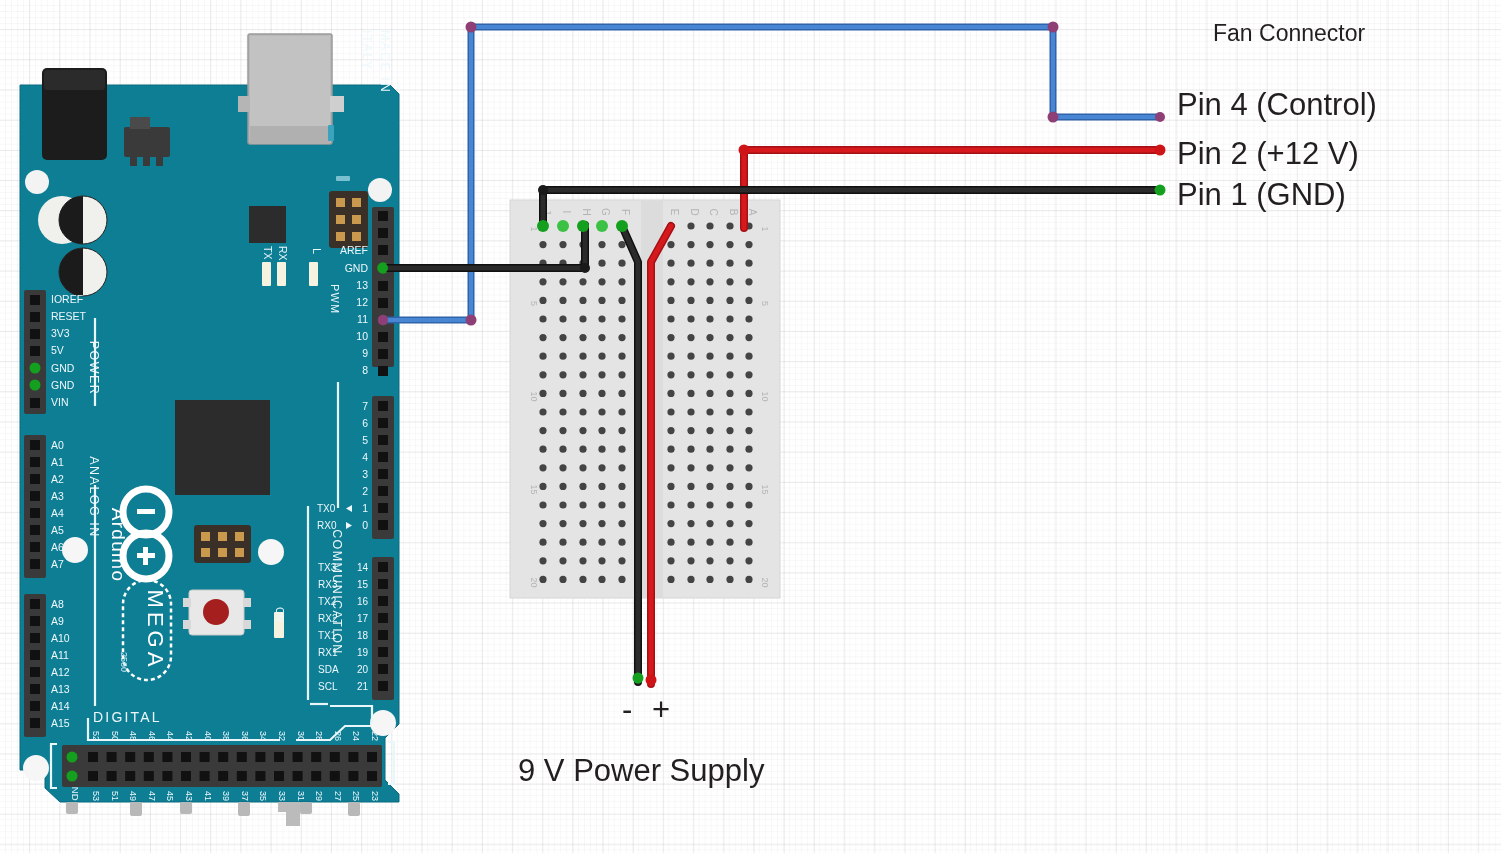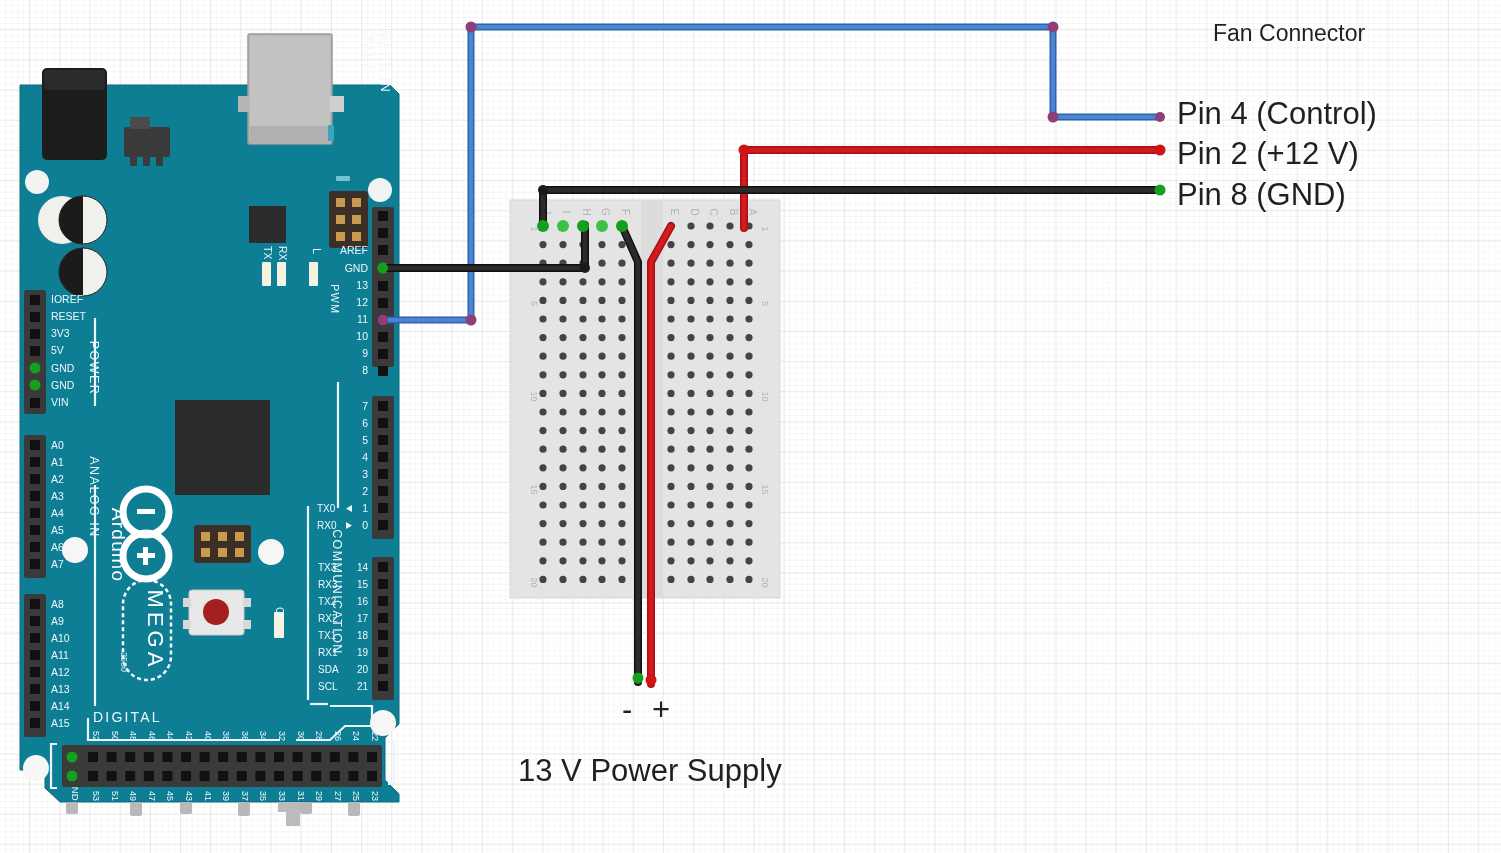--- a/index.html
+++ b/index.html
@@ -23,21 +23,21 @@
   svg.layer{position:absolute;left:0;top:0;width:1501px;height:853px;overflow:visible;}
 
   
   .lbl{
     position:absolute;
     color:#231f20;
     font-family:"Liberation Sans",sans-serif;
     white-space:nowrap;
   }
   #lbl-fan{left:1213px;top:20px;font-size:23px;}
-  #lbl-pin4{left:1177px;top:96px;font-size:31px;}
+  #lbl-pin4{left:1177px;top:87px;font-size:31px;}
   #lbl-pin2{left:1177px;top:136px;font-size:31px;}
   #lbl-pin1{left:1177px;top:177px;font-size:31px;}
   #lbl-minus{left:622px;top:692px;font-size:31px;letter-spacing:2px;}
   #lbl-plus{left:652px;top:692px;font-size:31px;}
   #lbl-psu{left:518px;top:753px;font-size:31px;}
   text{font-family:"Liberation Sans",sans-serif;}
 </style>
 </head>
 <body>
 
@@ -712,18 +712,18 @@
       <circle cx="563" cy="226" r="6" fill="#3bc244"></circle>
       <circle cx="583" cy="226" r="6" fill="#14a01e"></circle>
       <circle cx="602" cy="226" r="6" fill="#3bc244"></circle>
       <circle cx="622" cy="226" r="6" fill="#14a01e"></circle>
     </g>
   </svg>
 
   <div class="lbl" id="lbl-fan">Fan Connector</div>
   <div class="lbl" id="lbl-pin4">Pin 4 (Control)</div>
   <div class="lbl" id="lbl-pin2">Pin 2 (+12 V)</div>
-  <div class="lbl" id="lbl-pin1">Pin 8 (GND)</div>
+  <div class="lbl" id="lbl-pin1">Pin 1 (GND)</div>
   <div class="lbl" id="lbl-minus">-</div>
   <div class="lbl" id="lbl-plus">+</div>
-  <div class="lbl" id="lbl-psu">13 V Power Supply</div>
+  <div class="lbl" id="lbl-psu">9 V Power Supply</div>
 
 </div>
 
 </body></html>

